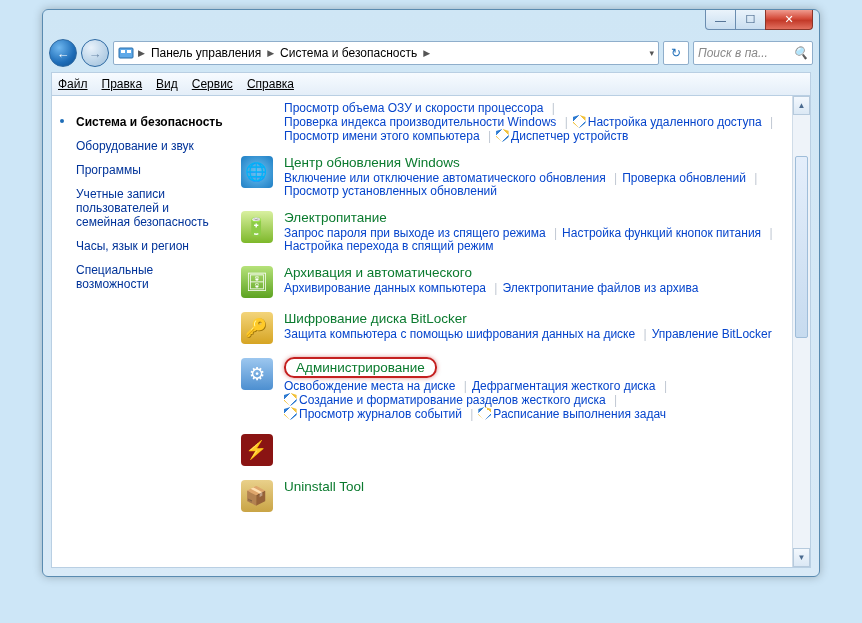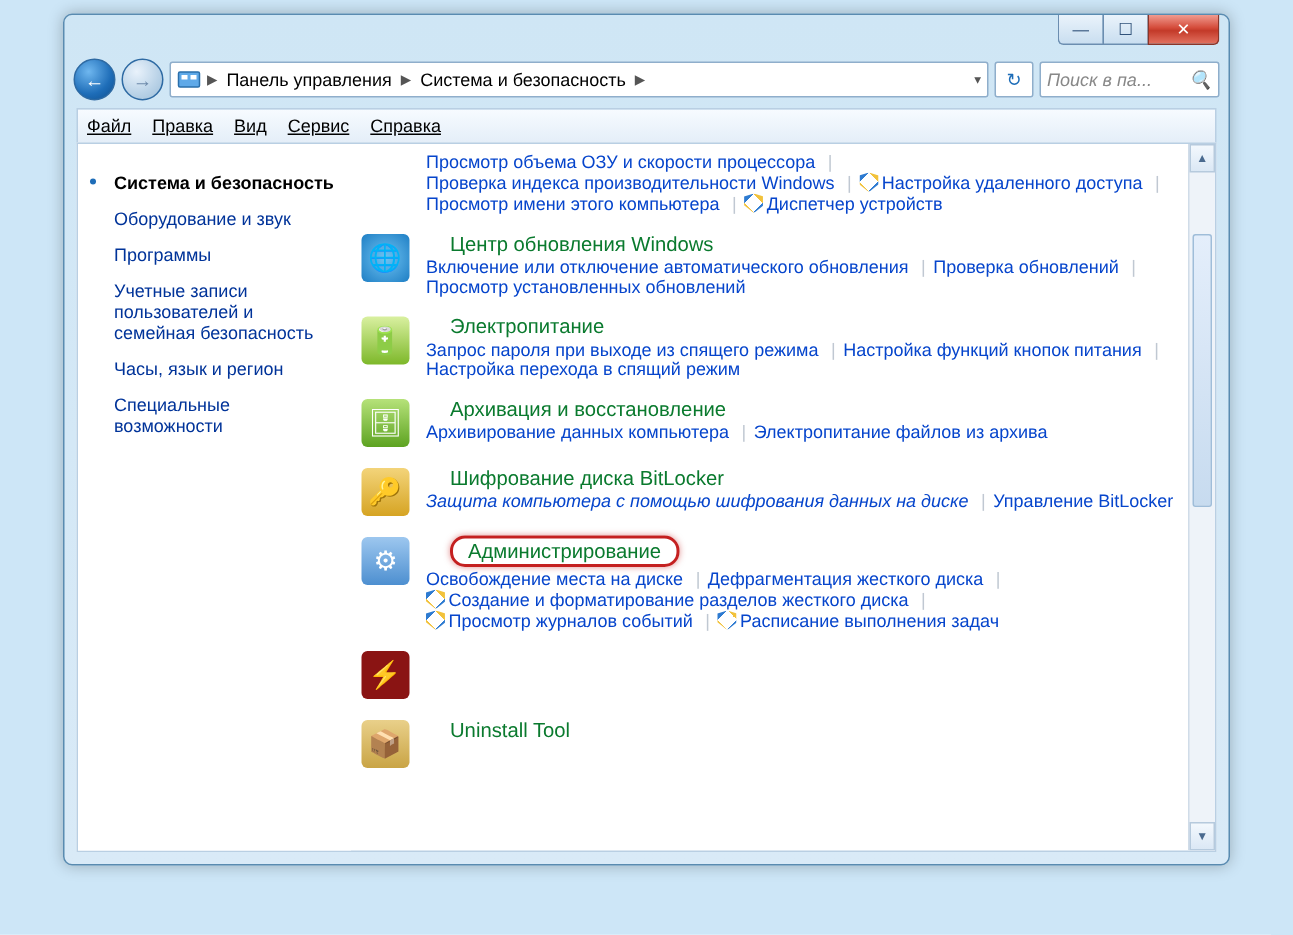--- a/index.html
+++ b/index.html
@@ -125,21 +125,21 @@
   .scroll-btn {height:17px;background:linear-gradient(#f3f8fd,#dbe8f5);border:1px solid #b6cadd;display:flex;align-items:center;justify-content:center;font-size:8px;color:#4a6a8f;}
   .scroll-thumb {position:absolute;left:2px;right:2px;top:60px;height:180px;background:linear-gradient(#e4eefb,#c7dbef);border:1px solid #9fbdd9;border-radius:2px;}
   .cat {
     display:flex; padding:6px 8px 6px 6px; gap:10px;
   }
   .cat-icon {
     width:34px;height:34px;flex-shrink:0;
     display:flex;align-items:center;justify-content:center;font-size:22px;
   }
   .cat-body { flex:1; }
-  .cat-title { color:#0a7a2e; font-size:13.5px; margin-bottom:2px; display:inline-block;margin-left:16px;}
+  .cat-title { color:#0a7a2e; font-size:13.5px; margin-bottom:2px; display:inline-block;}
   .cat-title.highlight {
     border:2px solid #c42020; border-radius:10px; padding:1px 10px;
     box-shadow:0 0 4px rgba(196,32,32,.5);
   }
   .links { line-height:13px; }
   .lk { color:#0645cc; white-space:nowrap; }
   .lk-sep { color:#c0c8d2; padding:0 5px; }
   .shield {
     display:inline-block;width:13px;height:13px;vertical-align:-2px;margin-right:2px;
     background:
@@ -232,27 +232,27 @@
           <div class="cat">
             <div class="cat-icon">
               <div class="ic" style="background:linear-gradient(#d9f0a0,#7db82a)">🔋</div>
             </div>
             <div class="cat-body"><a class="cat-title">Электропитание</a><div class="links"><span style="white-space: nowrap;"><span class="lk">Запрос пароля при выходе из спящего режима</span></span> <span class="lk-sep">|</span><span style="white-space: nowrap;"><span class="lk">Настройка функций кнопок питания</span></span> <span class="lk-sep">|</span><span style="white-space: nowrap;"><span class="lk">Настройка перехода в спящий режим</span></span> </div></div>
           </div>
           <div class="cat">
             <div class="cat-icon">
               <div class="ic" style="background:linear-gradient(#b6e27a,#5da321)">🗄</div>
             </div>
-            <div class="cat-body"><a class="cat-title">Архивация и восстановление</a><div class="links"><span style="white-space: nowrap;"><span class="lk">Архивирование данных компьютера</span></span> <span class="lk-sep">|</span><span style="white-space: nowrap;"><span class="lk">Электропитание файлов из архива</span></span> </div></div>
+            <div class="cat-body"><a class="cat-title">Архивация и автоматического</a><div class="links"><span style="white-space: nowrap;"><span class="lk">Архивирование данных компьютера</span></span> <span class="lk-sep">|</span><span style="white-space: nowrap;"><span class="lk">Электропитание файлов из архива</span></span> </div></div>
           </div>
           <div class="cat">
             <div class="cat-icon">
               <div class="ic" style="background:linear-gradient(#f3d47a,#d6a423)">🔑</div>
             </div>
-            <div class="cat-body"><a class="cat-title">Шифрование диска BitLocker</a><div class="links"><span style="white-space: nowrap; font-style: italic;"><span class="lk">Защита компьютера с помощью шифрования данных на диске</span></span> <span class="lk-sep">|</span><span style="white-space: nowrap;"><span class="lk">Управление BitLocker</span></span> </div></div>
+            <div class="cat-body"><a class="cat-title">Шифрование диска BitLocker</a><div class="links"><span style="white-space: nowrap;"><span class="lk">Защита компьютера с помощью шифрования данных на диске</span></span> <span class="lk-sep">|</span><span style="white-space: nowrap;"><span class="lk">Управление BitLocker</span></span> </div></div>
           </div>
           <div class="cat">
             <div class="cat-icon">
               <div class="ic" style="background:linear-gradient(#9dc7ef,#4d8fd0)">⚙</div>
             </div>
             <div class="cat-body"><a class="cat-title highlight">Администрирование</a><div class="links"><span style="white-space: nowrap;"><span class="lk">Освобождение места на диске</span></span> <span class="lk-sep">|</span><span style="white-space: nowrap;"><span class="lk">Дефрагментация жесткого диска</span></span> <span class="lk-sep">|</span><span style="white-space: nowrap;"><span class="shield"></span><span class="lk">Создание и форматирование разделов жесткого диска</span></span> <span class="lk-sep">|</span><span style="white-space: nowrap;"><span class="shield"></span><span class="lk">Просмотр журналов событий</span></span> <span class="lk-sep">|</span><span style="white-space: nowrap;"><span class="shield"></span><span class="lk">Расписание выполнения задач</span></span> </div></div>
           </div>
           <div class="cat">
             <div class="cat-icon">
               <div class="ic" style="background:#8a1413">⚡</div>

